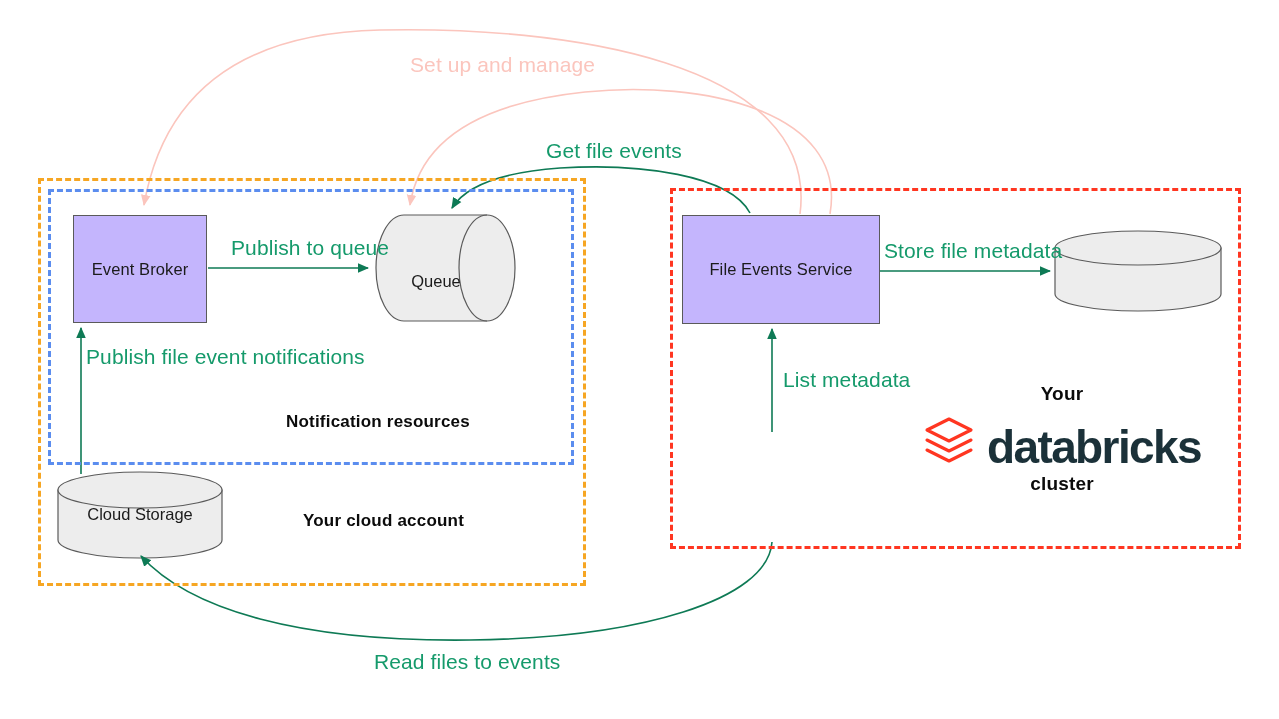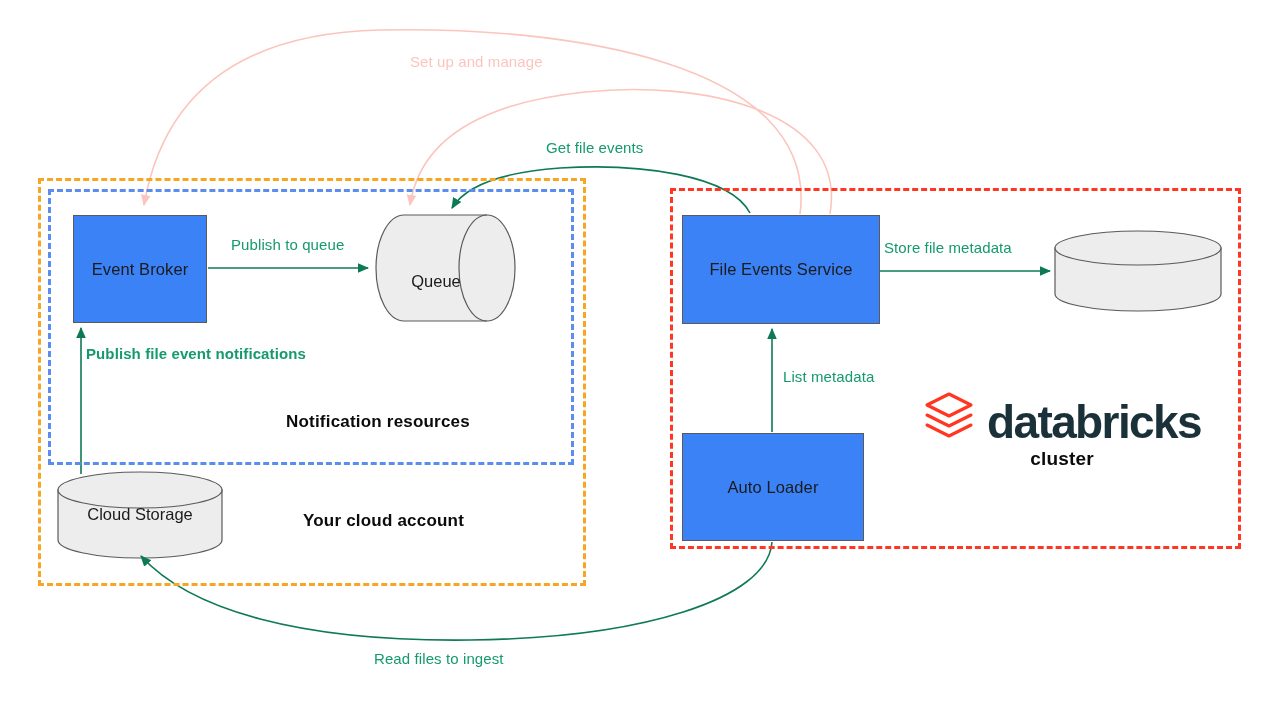--- a/index.html
+++ b/index.html
@@ -47,21 +47,21 @@
   .region-databricks {
     left: 670px; top: 188px;
     width: 571px; height: 361px;
     border: 3px dashed #FF3621;
   }
 
   
   .node-box {
     position: absolute;
     box-sizing: border-box;
-    background: #3b82f6;
+    background: #c4b5fd;
     border: 1px solid #5A5A5A;
     display: flex;
     align-items: center;
     justify-content: center;
     color: #1B1B1B;
     font-size: 16.5px;
     letter-spacing: .1px;
   }
   .box-event-broker    { left: 73px;  top: 215px; width: 134px; height: 108px; }
   .box-file-events     { left: 682px; top: 215px; width: 198px; height: 109px; }
@@ -78,28 +78,28 @@
     pointer-events: none;
   }
   .lbl-queue   { left: 370px; top: 215px; width: 132px; height: 132px; }
   .lbl-storage { left: 58px;  top: 482px; width: 164px; height: 64px;  }
   .lbl-cache   { left: 1055px;top: 238px; width: 166px; height: 66px;  }
 
   
   .edge-label {
     position: absolute;
     white-space: nowrap;
-    font-size: 15px;
+    font-size: 21px;
     letter-spacing: .1px;
   }
   .green-label { color: #159A6B; }
   .pink-label  { color: #FBC5BD; }
 
   .lbl-publish-queue   { left: 214px; top: 236px; margin-left: 17px; }
-  .lbl-publish-notif   { left: 86px;  top: 345px; font-weight: bold; }
+  .lbl-publish-notif   { left: 86px;  top: 345px; }
   .lbl-get-events      { left: 546px; top: 139px; }
   .lbl-store-meta      { left: 884px; top: 239px; }
   .lbl-list-objects    { left: 783px; top: 368px; }
   .lbl-read-files      { left: 374px; top: 650px; }
   .lbl-setup-manage    { left: 410px; top: 53px;  }
 
   
   .region-caption {
     position: absolute;
     font-weight: bold;
@@ -197,39 +197,37 @@
   <div class="region region-databricks"></div>
 
   <div class="node-box box-event-broker">
     <span>Event Broker</span>
   </div>
 
   <div class="node-box box-file-events">
     <span>File Events Service</span>
   </div>
 
-  <div class="node-box box-auto-loader">
-    <span>Auto Loader</span>
-  </div>
 
   <div class="cyl-label lbl-queue">Queue</div>
   <div class="cyl-label lbl-storage">Cloud Storage</div>
 
   <div class="edge-label green-label lbl-publish-queue">Publish to queue</div>
   <div class="edge-label green-label lbl-publish-notif">Publish file event notifications</div>
   <div class="edge-label green-label lbl-get-events">Get file events</div>
   <div class="edge-label green-label lbl-store-meta">Store file metadata</div>
   <div class="edge-label green-label lbl-list-objects">List metadata</div>
-  <div class="edge-label green-label lbl-read-files">Read files to ingest</div>
+  <div class="edge-label green-label lbl-read-files">Read files to events</div>
   <div class="edge-label pink-label lbl-setup-manage">Set up and manage</div>
 
   <div class="region-caption cap-notif">Notification resources</div>
   <div class="region-caption cap-cloud">Your cloud account</div>
 
   <div class="brand-lockup">
+    <div class="brand-your">Your</div>
     <div class="brand-row">
       <svg width="52" height="56" viewBox="0 0 52 56">
         <g fill="none" stroke="#FF3621" stroke-width="3.1" stroke-linejoin="round" stroke-linecap="round">
           <path d="M 4 16 L 26 5 L 48 16 L 26 27 Z"></path>
           <path d="M 4 26 L 26 37 L 48 26"></path>
           <path d="M 4 36 L 26 47 L 48 36"></path>
         </g>
       </svg>
       <span class="brand-wordmark">databricks</span>
     </div>

